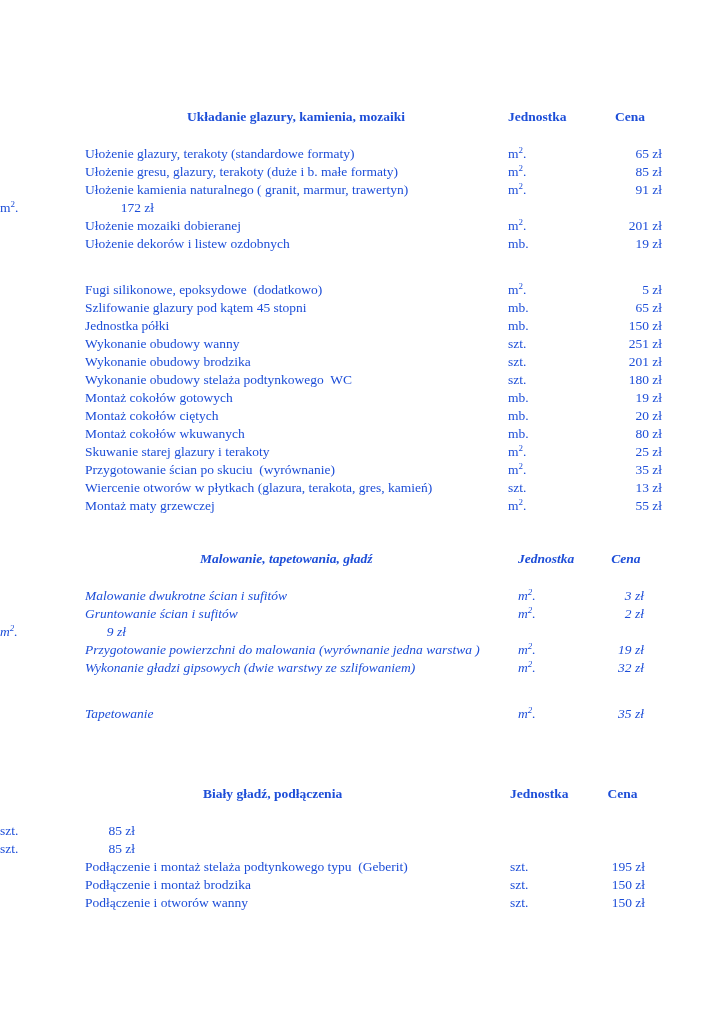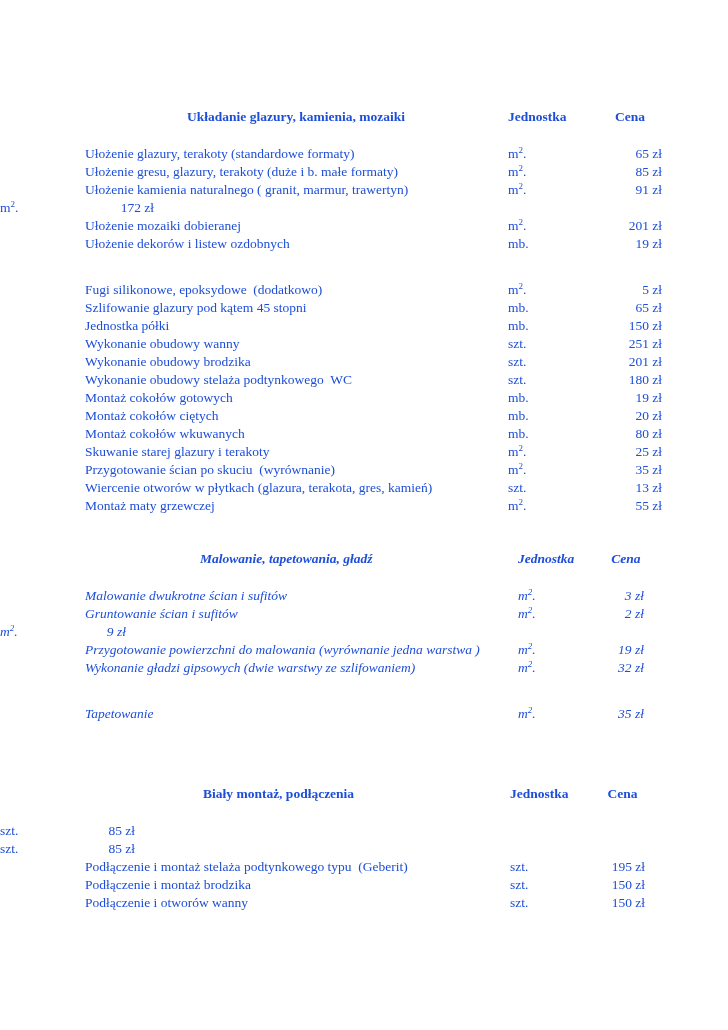--- a/index.html
+++ b/index.html
@@ -181,21 +181,21 @@
         <div class="group">
           <div class="row">
             <div class="label">Tapetowanie</div>
             <div class="unit">m<sup>2</sup>.</div>
             <div class="price">35 zł</div>
           </div>
         </div>
       </section>
       <section class="section s3">
         <div class="row header">
-          <div class="label"><span>Biały montaż, podłączenia</span></div>
+          <div class="label"><span>Biały gładź, podłączenia</span></div>
           <div class="unit">Jednostka</div>
           <div class="price">Cena</div>
         </div>
         <div class="group">
           <div class="row">
             <div class="unit">szt.</div>
             <div class="price">85 zł</div>
           </div>
           <div class="row">
             <div class="unit">szt.</div>

